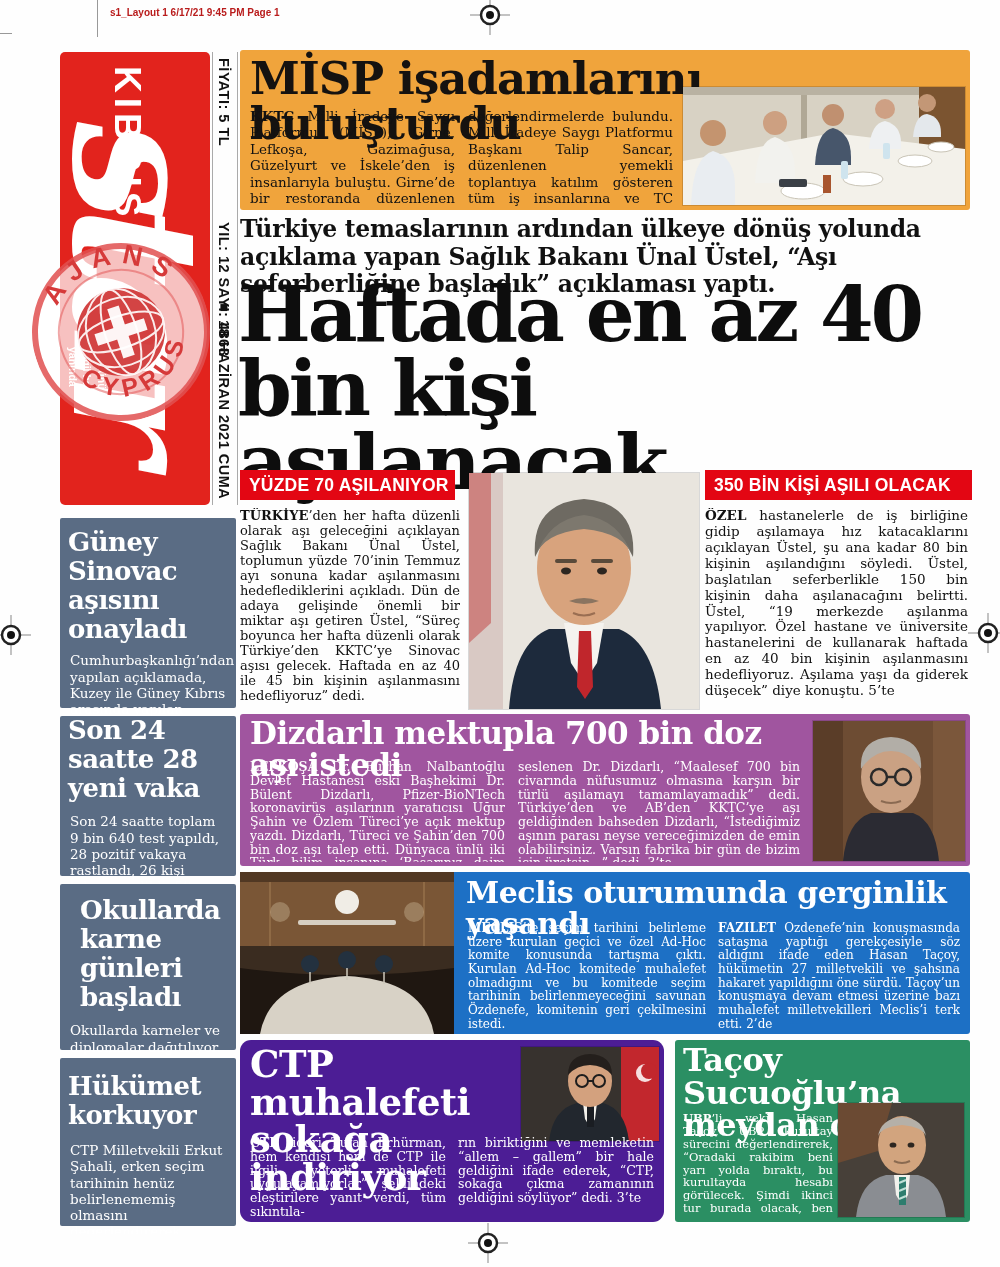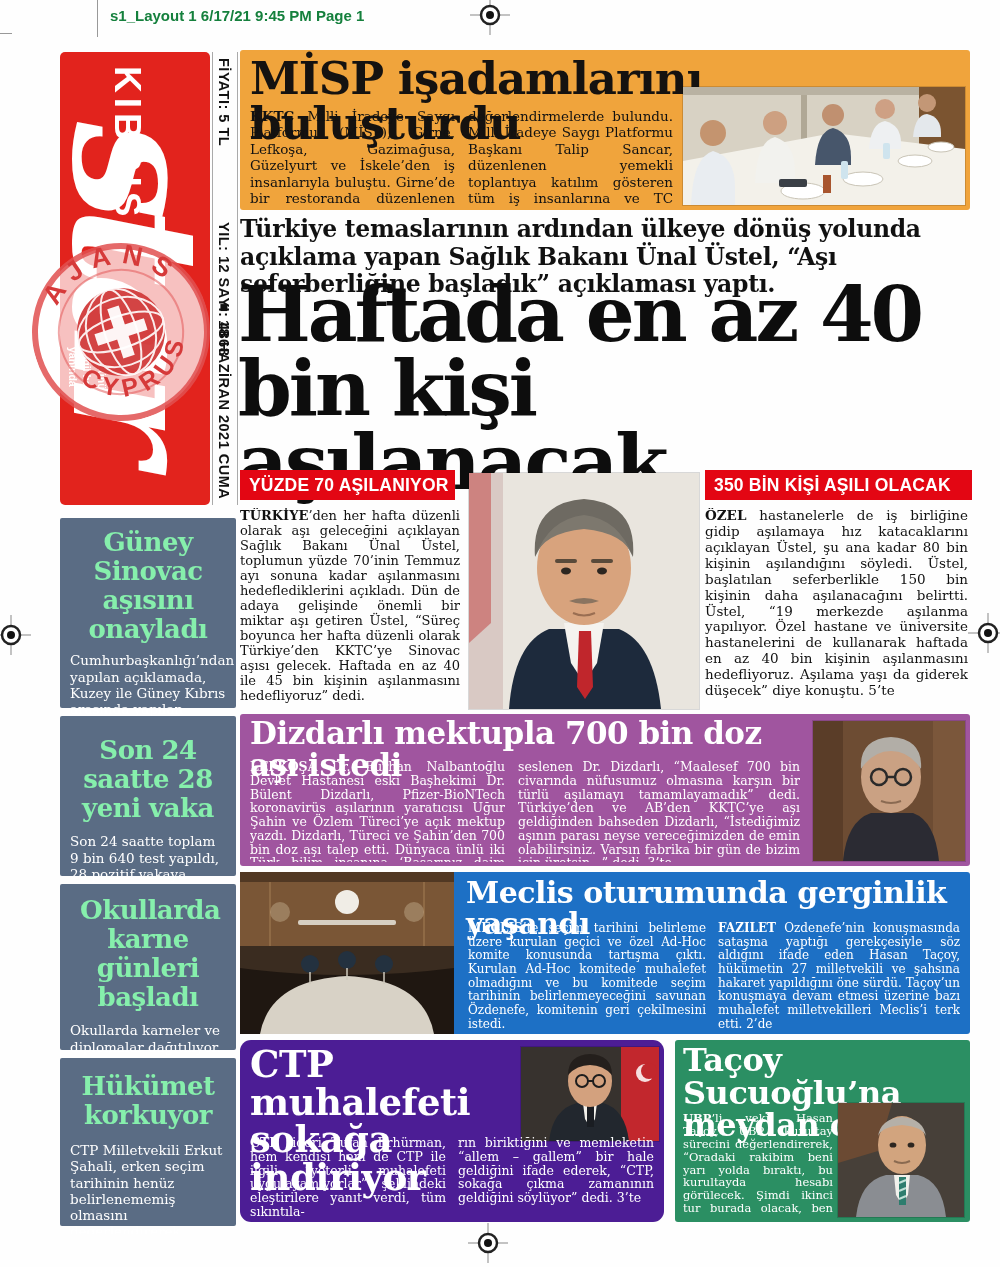--- a/index.html
+++ b/index.html
@@ -1,20 +1,20 @@
 <!DOCTYPE html>
 <html><head>
 <meta charset="utf-8">
 <style>
   html,body{margin:0;padding:0;background:#ffffff;}
   .page{position:relative;width:1000px;height:1267px;background:#fefefe;overflow:hidden;
         font-family:"DejaVu Serif","Liberation Serif",serif;color:#111;}
   .abs{position:absolute;}
   
-  .printhdr{font-family:"Liberation Sans",sans-serif;font-size:15px;color:#15803d;font-weight:bold;}
+  .printhdr{font-family:"Liberation Sans",sans-serif;font-size:10px;color:#b91c1c;font-weight:bold;}
   .cropline{background:#999;}
   
   .mast-strip{background:#e2231d;border-radius:5px;overflow:visible;}
   .vtext{writing-mode:vertical-rl;text-orientation:mixed;}
   .mast-region{font-family:"Liberation Sans",sans-serif;font-weight:bold;color:#fff;
                font-size:37px;letter-spacing:5px;}
   .mast-logo{font-family:"DejaVu Serif",serif;font-weight:bold;font-style:italic;color:#fff;
              font-size:175px;letter-spacing:-14px;line-height:1;}
   .mast-slogan{font-family:"Liberation Sans",sans-serif;color:#fff;font-size:10.5px;
                font-weight:bold;white-space:pre-line;line-height:1.35;}
@@ -25,21 +25,21 @@
   .story-title-black{font-weight:bold;font-size:45px;letter-spacing:-1px;color:#151210;line-height:1;}
   .newsbody{font-size:13.5px;line-height:1.22;text-align:justify;overflow:hidden;}
   .lead{font-weight:bold;}
   .subhead{font-weight:bold;font-size:23.5px;line-height:1.18;letter-spacing:-0.3px;color:#111;}
   .headline{font-weight:bold;font-size:77px;line-height:.96;letter-spacing:-3px;color:#0d0d0d;}
   .headline span{display:block;}
   .kicker{background:#e30613;color:#fff;font-family:"Liberation Sans",sans-serif;
           font-weight:bold;font-size:17.5px;line-height:30px;padding-left:9px;letter-spacing:.2px;white-space:nowrap;overflow:hidden;}
   .whitebody{color:#fff;}
   .sidebar-box{background:#5a6c84;border-radius:2px;}
-  .sidebar-title{color:#86efac;font-weight:bold;font-size:26px;line-height:1.12;text-align:center;letter-spacing:-0.5px;}
+  .sidebar-title{color:#ffffff;font-weight:bold;font-size:26px;line-height:1.12;letter-spacing:-0.5px;}
   .sidebar-body{color:#fff;font-size:13.5px;line-height:1.2;overflow:hidden;}
   .purple-box{background:#a0559f;border-radius:3px;}
   .blue-box{background:#1d70c5;border-radius:3px;}
   .green-box{background:#4c1d95;border-radius:11px;}
   .teal-box{background:#2b8f63;border-radius:3px;}
   .box-title{color:#fff;font-weight:bold;line-height:1.02;letter-spacing:-0.5px;}
   .photo{border:1px solid rgba(0,0,0,.15);display:block;}
 </style>
 </head>
 <body>
@@ -185,21 +185,21 @@
   </svg>
 
   <div class="abs kicker" style="left:705px;top:470px;width:258px;height:30px;">350 BİN KİŞİ AŞILI OLACAK</div>
   <div class="abs newsbody" style="left:705px;top:508px;width:263px;height:202px;font-size:13.5px;line-height:1.18;"><span class="lead">ÖZEL</span><span> hastanelerle de iş birliğine gidip aşılamaya hız katacaklarını açıklayan Üstel,  şu ana kadar 80 bin kişinin aşılandığını söyledi. Üstel, başlatılan seferberlikle 150 bin kişinin daha aşılanacağını belirtti. Üstel, “19 merkezde aşılanma yapılıyor. Özel hastane ve üniversite hastanelerini de kullanarak haftada en az 40 bin kişinin aşılanmasını hedefliyoruz. Aşılama yaşı da giderek düşecek” diye konuştu. 5’te</span></div>
 
   <div class="abs sidebar-box" style="left:60px;top:518px;width:176px;height:190px;">
     <div class="sidebar-title" style="padding:10px 8px 4px;">Güney Sinovac aşısını onayladı</div>
     <div class="sidebar-body" style="padding:4px 10px;height:116px;">Cumhurbaşkanlığı’ndan yapılan açıklamada, Kuzey ile Güney Kıbrıs arasında yapılan geçişlere ilave kolaylık sağlamak üzere, Güney’in Sinovac aşısını etkin aşı olarak onayladığı duyuruldu. 9’da</div>
   </div>
   <div class="abs sidebar-box" style="left:60px;top:716px;width:176px;height:160px;">
-    <div class="sidebar-title" style="padding:20px 8px 4px;">Son 24 saatte 28 yeni vaka</div>
+    <div class="sidebar-title" style="padding:0 8px 4px;">Son 24 saatte 28 yeni vaka</div>
     <div class="sidebar-body" style="padding:6px 10px;height:80px;">Son 24 saatte toplam 9 bin 640 test yapıldı, 28 pozitif vakaya rastlandı, 26 kişi taburcu edildi. 5’te</div>
   </div>
   <div class="abs sidebar-box" style="left:60px;top:884px;width:176px;height:166px;">
     <div class="sidebar-title" style="padding:12px 20px 4px;">Okullarda karne günleri başladı</div>
     <div class="sidebar-body" style="padding:6px 10px;height:86px;">Okullarda karneler ve diplomalar dağıtılıyor. 271 okulda 53 bin öğrenci 30 Haziran’a kadar karne ve diplomalarını alacak... 4’te</div>
   </div>
   <div class="abs sidebar-box" style="left:60px;top:1058px;width:176px;height:168px;">
     <div class="sidebar-title" style="padding:14px 8px 4px;">Hükümet korkuyor</div>
     <div class="sidebar-body" style="padding:8px 10px;height:84px;">CTP Milletvekili Erkut Şahali, erken seçim tarihinin henüz belirlenememiş olmasını değerlendirerek, “Hükümet seçimden korkuyor” dedi. 4’te</div>
   </div>

